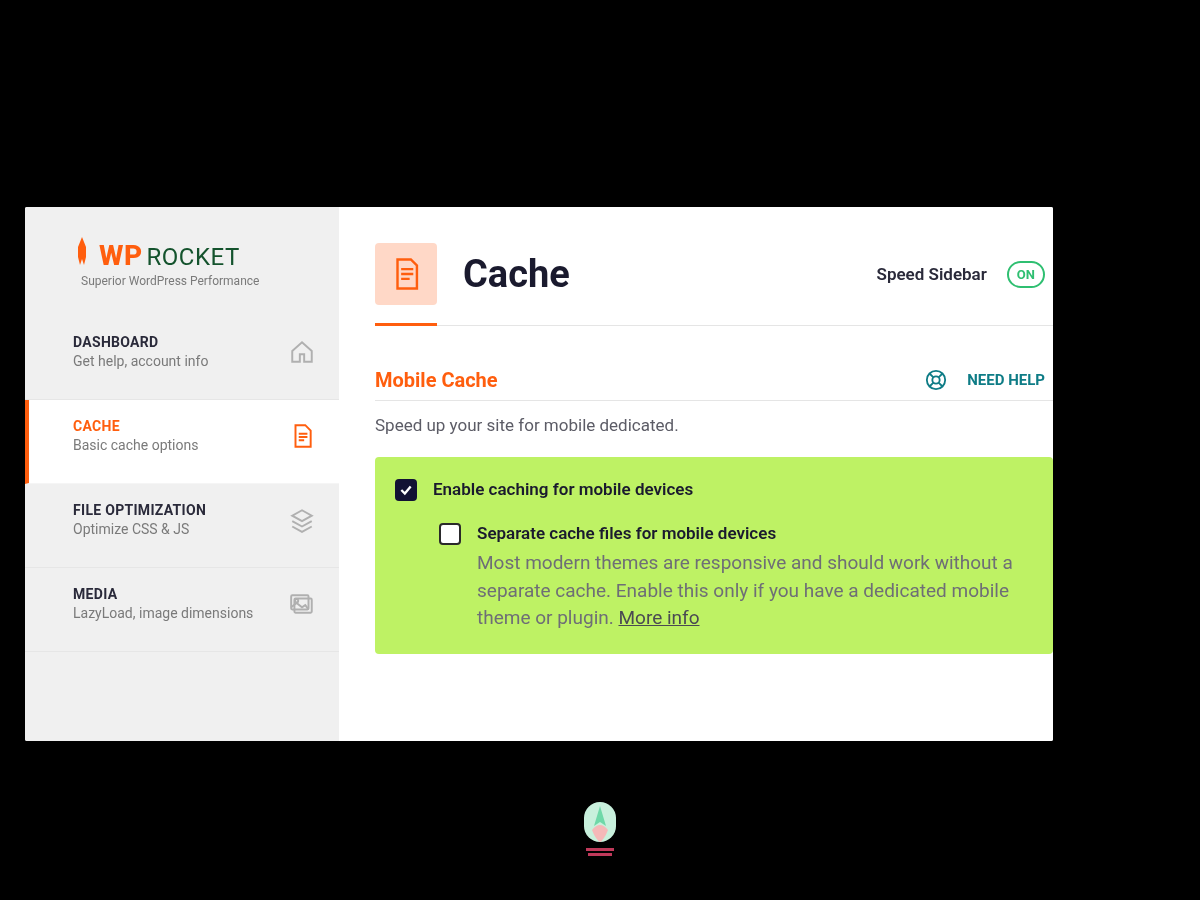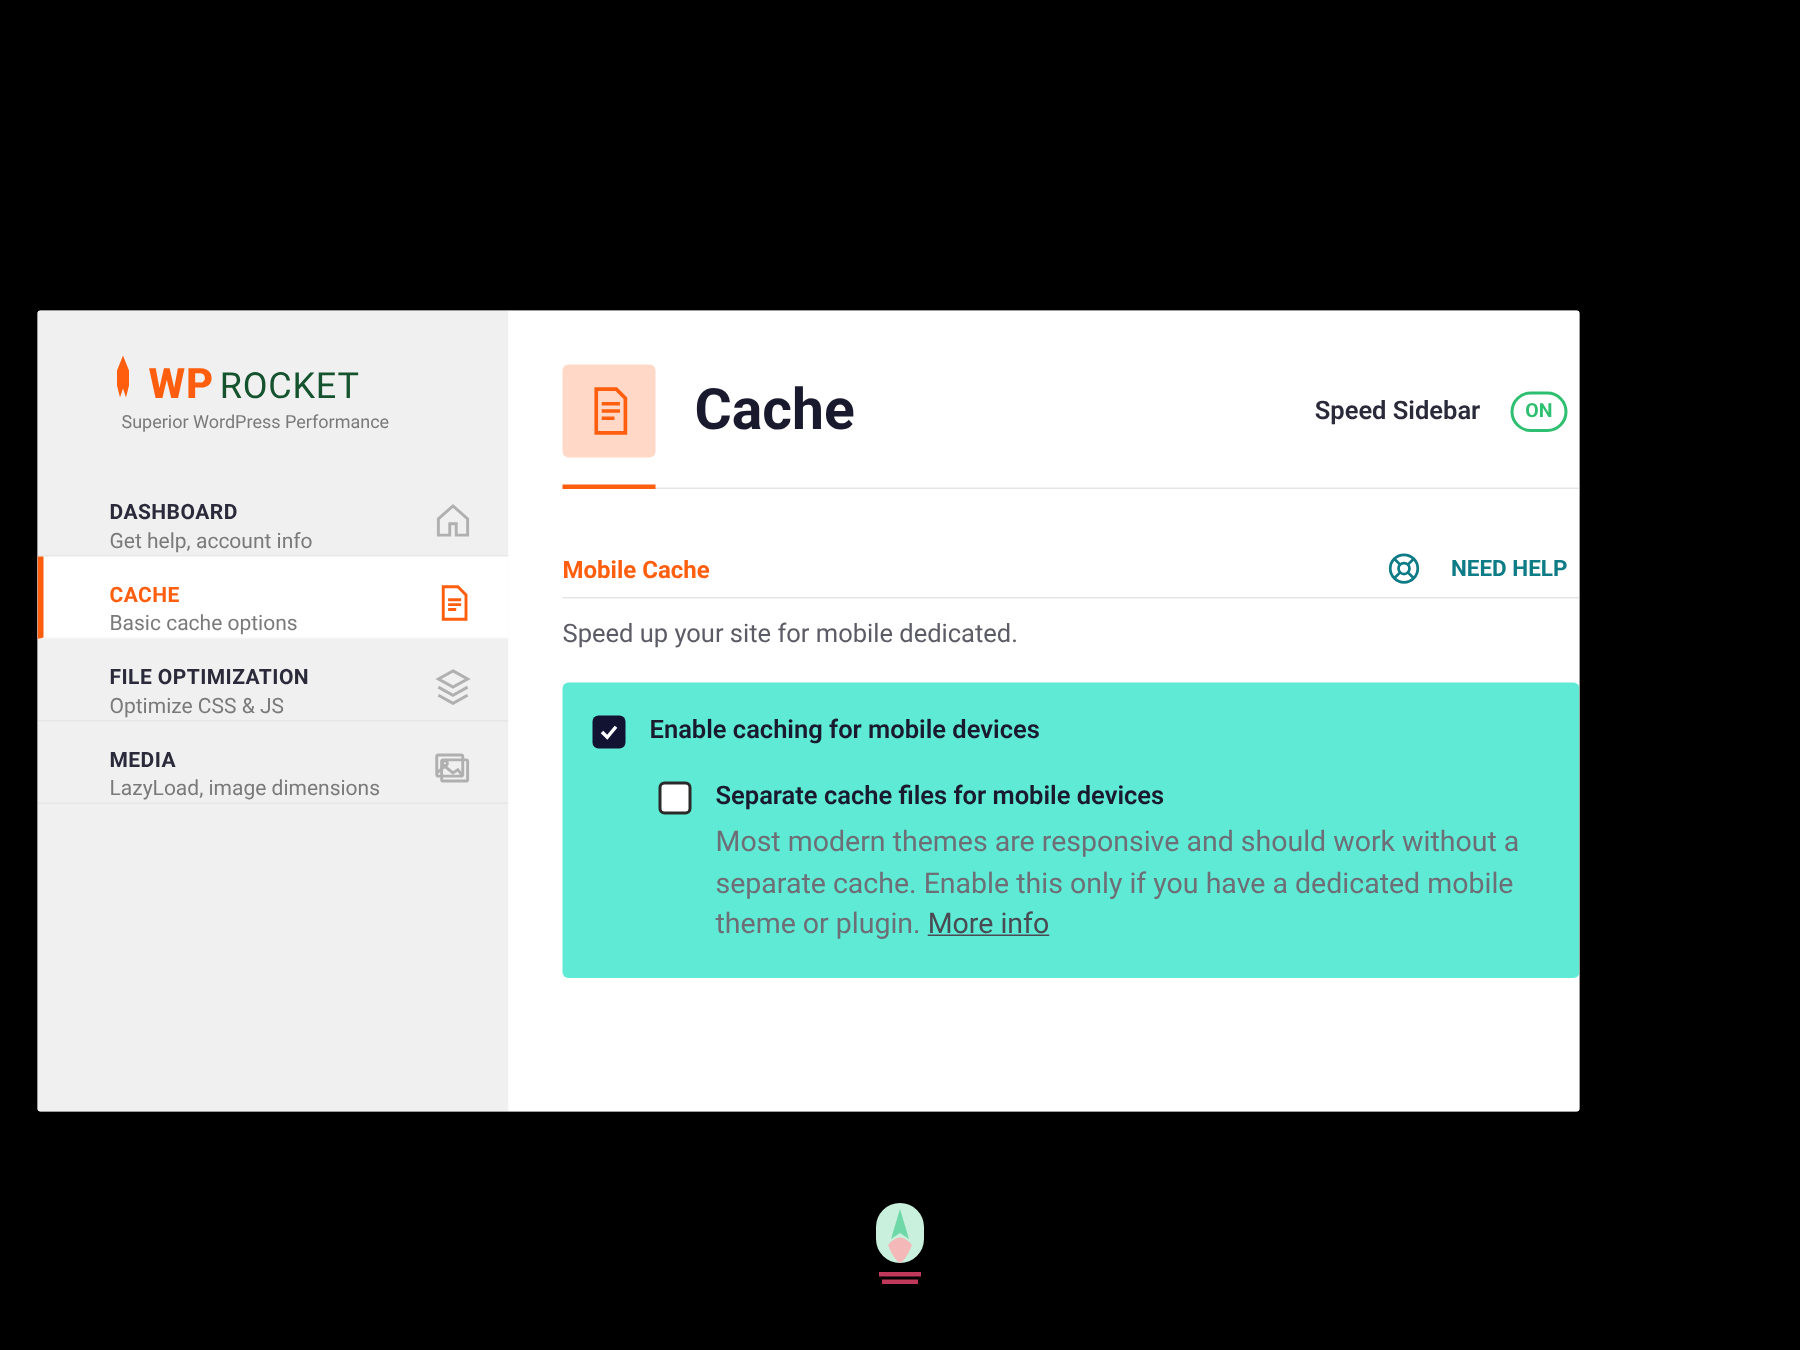--- a/index.html
+++ b/index.html
@@ -7,46 +7,46 @@
 .outer-title { color: #000; font-size: 38px; font-weight: 700; text-align: center; padding-top: 50px; letter-spacing: -0.5px; }
 .app-window { position: absolute; top: 207px; left: 25px; width: 1028px; height: 534px; background: #fff; display: flex; overflow: hidden; border-radius: 2px; }
 .sidebar { width: 314px; background: #f0f0f0; flex-shrink: 0; }
 .logo-area { padding: 30px 30px 28px 48px; }
 .logo-line { display: flex; align-items: baseline; gap: 4px; }
 .logo-wp { color: #ff5e0e; font-weight: 800; font-size: 28px; letter-spacing: 0.5px; }
 .logo-rocket { color: #14532d; font-weight: 400; font-size: 24px; letter-spacing: 0.5px; }
 .logo-icon-slot { width: 18px; display: inline-flex; justify-content: center; margin-right: 4px; }
 .tagline { color: #7a7a7a; font-size: 12px; margin-top: 2px; margin-left: 8px; }
 .nav { }
-.nav-item { display: flex; align-items: flex-start; justify-content: space-between; padding: 18px 24px 1px 48px; border-bottom: 1px solid rgba(0,0,0,0.04); cursor: pointer; }
+.nav-item { display: flex; align-items: center; justify-content: space-between; padding: 18px 24px 30px 48px; border-bottom: 1px solid rgba(0,0,0,0.04); cursor: pointer; }
 .nav-item.active { background: #fff; border-left: 4px solid #ff5e0e; padding-left: 44px; }
 .nav-text { }
 .nav-title { font-weight: 700; font-size: 14px; color: #2a2a3a; letter-spacing: 0.3px; }
 .nav-item.active .nav-title { color: #ff5e0e; }
 .nav-sub { font-size: 14px; color: #7a7a7a; margin-top: 3px; }
 .nav-icon { width: 26px; height: 26px; color: #b0b0b0; }
 .nav-item.active .nav-icon { color: #ff5e0e; }
 .main { flex: 1; background: #fff; padding: 36px 0 0 36px; overflow: hidden; }
 .main-header { display: flex; align-items: center; justify-content: space-between; padding-right: 0; margin-bottom: 20px; }
 .header-left { display: flex; align-items: center; gap: 26px; }
 .header-icon-box { width: 62px; height: 62px; background: #ffd8c7; border-radius: 4px; display: flex; align-items: center; justify-content: center; }
 .header-icon-box svg { color: #ff5e0e; }
 .page-title { font-size: 38px; font-weight: 700; color: #1a1a2e; }
 .header-right { display: flex; align-items: center; gap: 20px; padding-right: 8px; }
 .show-sidebar { font-size: 17px; font-weight: 600; color: #2a2a3a; cursor: pointer; }
 .status-pill { border: 2px solid #2fbf71; color: #2fbf71; font-weight: 700; font-size: 13px; padding: 4px 8px; border-radius: 999px; }
 .tabline { border-bottom: 1px solid #e5e5e5; margin-bottom: 42px; position: relative; height: 1px; }
 .tabline::before { content:""; position:absolute; left:0; top:-2px; width:62px; height:3px; background:#ff5e0e; }
 .section-head { display: flex; justify-content: space-between; align-items: center; margin-bottom: 8px; padding-right: 8px; }
-.section-title { color: #ff5e0e; font-weight: 700; font-size: 16px; }
+.section-title { color: #ff5e0e; font-weight: 700; font-size: 20px; }
 .need-help { display: flex; align-items: center; gap: 20px; color: #0e7c86; font-weight: 700; font-size: 15px; cursor: pointer; }
 .need-help svg { color: #0e7c86; }
 .section-divider { border-bottom: 1px solid #e5e5e5; margin: 6px 0 14px 0; }
 .section-desc { color: #5c5c66; font-size: 17px; margin-bottom: 22px; }
-.panel { background: #5eead4; border-radius: 4px; padding: 22px 20px; }
+.panel { background: #bef264; border-radius: 4px; padding: 22px 20px; }
 .option-row { display: flex; align-items: flex-start; gap: 16px; margin-bottom: 22px; }
 .option-row:last-child { margin-bottom: 0; }
 .cb { width: 22px; height: 22px; border-radius: 4px; flex-shrink: 0; display:flex; align-items:center; justify-content:center; cursor:pointer; }
 .cb.checked { background: #121233; }
 .cb.unchecked { background:#fff; border: 2px solid #2a2a2a; }
 .cb svg { color:#fff; }
 .option-body { }
 .option-label { font-weight: 600; font-size: 17px; color: #1a1a2e; }
 .option-help { color: #6e6e76; font-size: 19px; margin-top: 6px; line-height: 1.45; }
 .more-info { color: #4a4a52; text-decoration: underline; cursor:pointer; }

